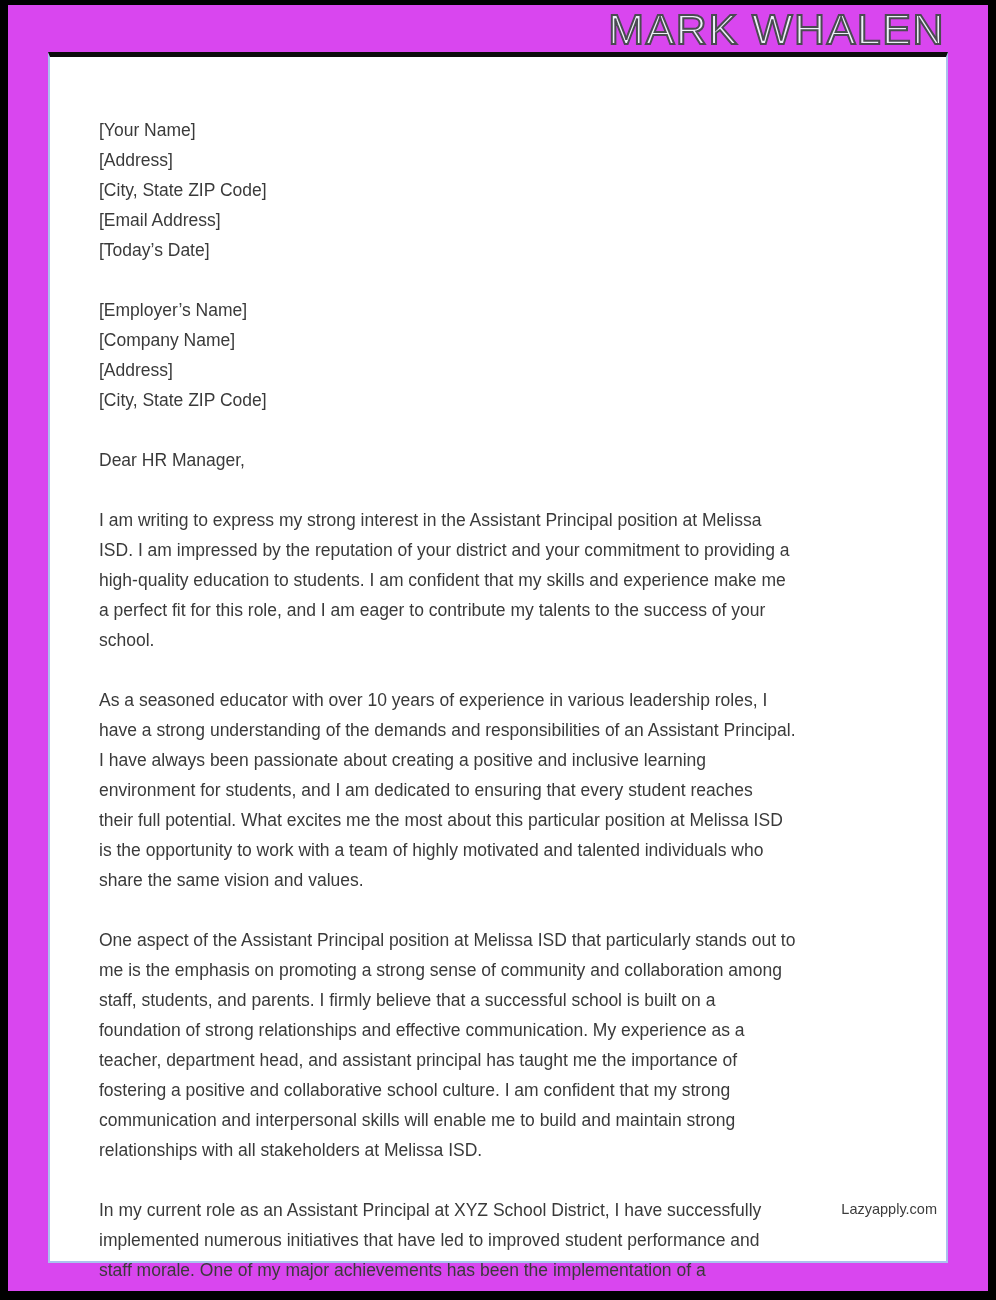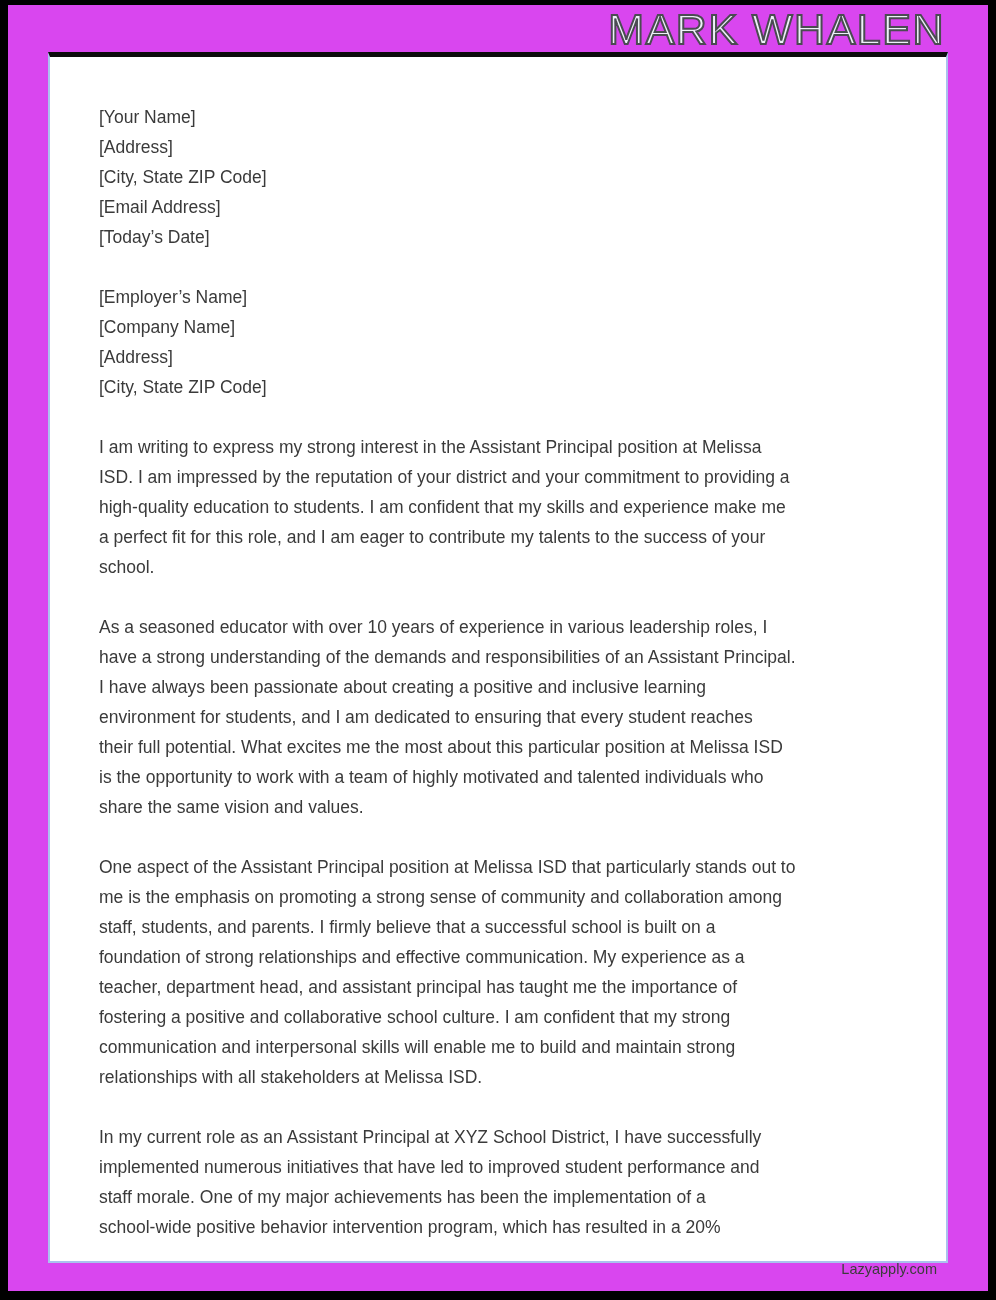--- a/index.html
+++ b/index.html
@@ -49,26 +49,26 @@
   .letter {
     position: absolute;
     left: 91px;
     top: 93px;
     width: 862px;
     font-size: 17.5px;
     line-height: 30px;
     color: #3a3a3a;
   }
   .letter p {
-    margin: 4px 0 30px 0;
+    margin: 17px 0 30px 0;
     white-space: pre-line;
   }
   .watermark {
     position: absolute;
-    top: 1256px;
+    top: 1196px;
     right: 51px;
     font-size: 14.5px;
     color: #3c3c3c;
   }
 </style>
 </head>
 <body>
 
 <div class="canvas">
 
@@ -79,20 +79,21 @@
   <div class="letter">
     <p>[Your Name]
 [Address]
 [City, State ZIP Code]
 [Email Address]
 [Today’s Date]</p>
     <p>[Employer’s Name]
 [Company Name]
 [Address]
 [City, State ZIP Code]</p>
+    <p>Dear HR Manager,</p>
     <p>I am writing to express my strong interest in the Assistant Principal position at Melissa
 ISD. I am impressed by the reputation of your district and your commitment to providing a
 high-quality education to students. I am confident that my skills and experience make me
 a perfect fit for this role, and I am eager to contribute my talents to the success of your
 school.</p>
     <p>As a seasoned educator with over 10 years of experience in various leadership roles, I
 have a strong understanding of the demands and responsibilities of an Assistant Principal.
 I have always been passionate about creating a positive and inclusive learning
 environment for students, and I am dedicated to ensuring that every student reaches
 their full potential. What excites me the most about this particular position at Melissa ISD

